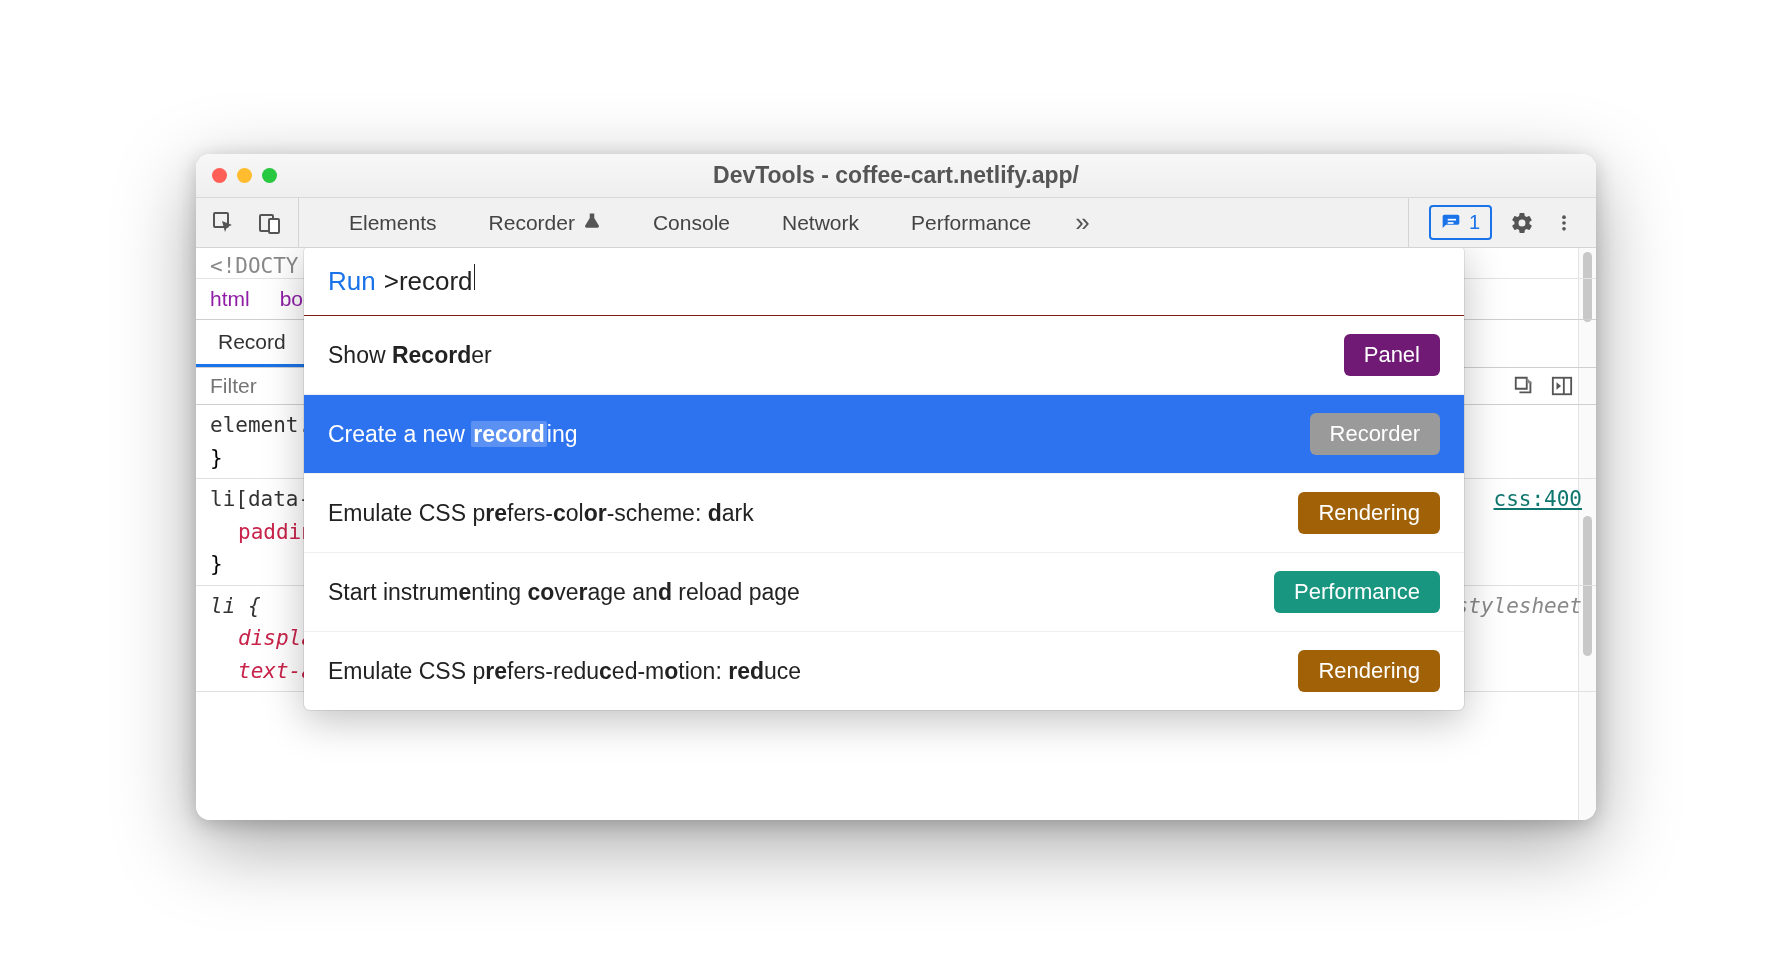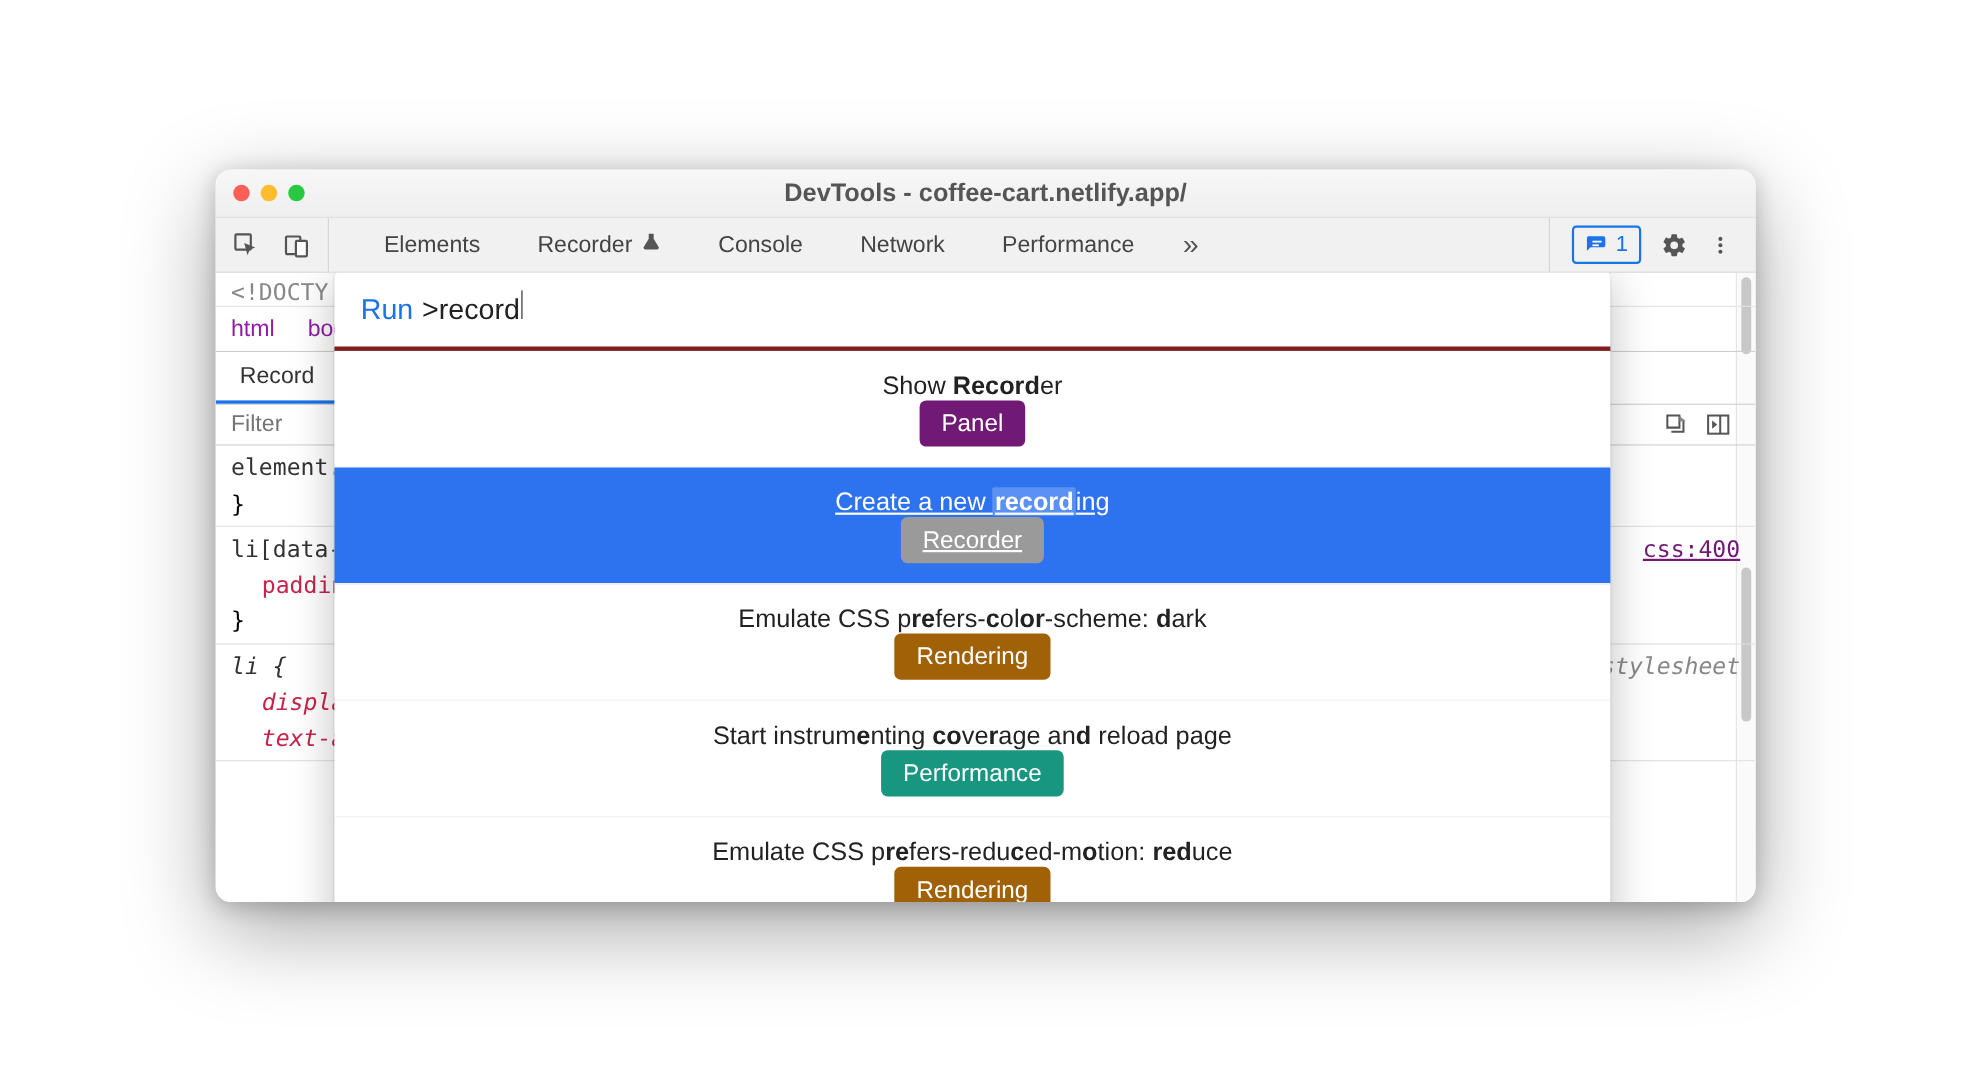--- a/index.html
+++ b/index.html
@@ -192,36 +192,36 @@
     .style-right-meta {
       float: right;
       color: #888;
       font-style: italic;
     }
     .selector { color: #333; }
     .selector-italic { font-style: italic; color: #333; }
     .prop-name { color: #c8234a; padding-left: 28px;}
     .prop-name-italic { color: #c8234a; font-style: italic; padding-left: 28px;}
     .prop-val-italic { color: #333; font-style: italic; }
-    .link-meta { color: #701a75; font-style: normal; text-decoration: underline; }
+    .link-meta { color: #0f766e; font-style: normal; text-decoration: underline; }
 
     .command-popover {
       position: absolute;
       top: -2px;
       left: 108px;
       width: 1160px;
       background: #fff;
       border-radius: 6px;
       box-shadow: 0 10px 40px rgba(0,0,0,0.25), 0 0 0 1px rgba(0,0,0,0.08);
       z-index: 50;
     }
     .cmd-input-row {
       padding: 18px 24px;
       font-size: 26px;
-      border-bottom: 4px solid #7f1d1d;
+      border-bottom: 1px solid #7f1d1d;
       display: flex;
       align-items: baseline;
     }
     .cmd-prefix {
       color: #1a73e8;
       margin-right: 8px;
     }
     .cmd-text {
       color: #222;
     }
@@ -235,26 +235,24 @@
     }
     .cmd-item {
       display: flex;
       align-items: center;
       justify-content: space-between;
       padding: 18px 24px;
       font-size: 23px;
       color: #222;
       border-bottom: 1px solid #f0f0f0;
       cursor: pointer;
-      flex-direction: column;
     }
     .cmd-item.selected {
       background: #2d72ef;
       color: #fff;
-      text-decoration: underline;
     }
     .cmd-item .match {
       font-weight: 700;
     }
     .cmd-item.selected .highlight-box {
       background: rgba(255,255,255,0.22);
       padding: 0 2px;
       border-radius: 2px;
     }
     .badge {

